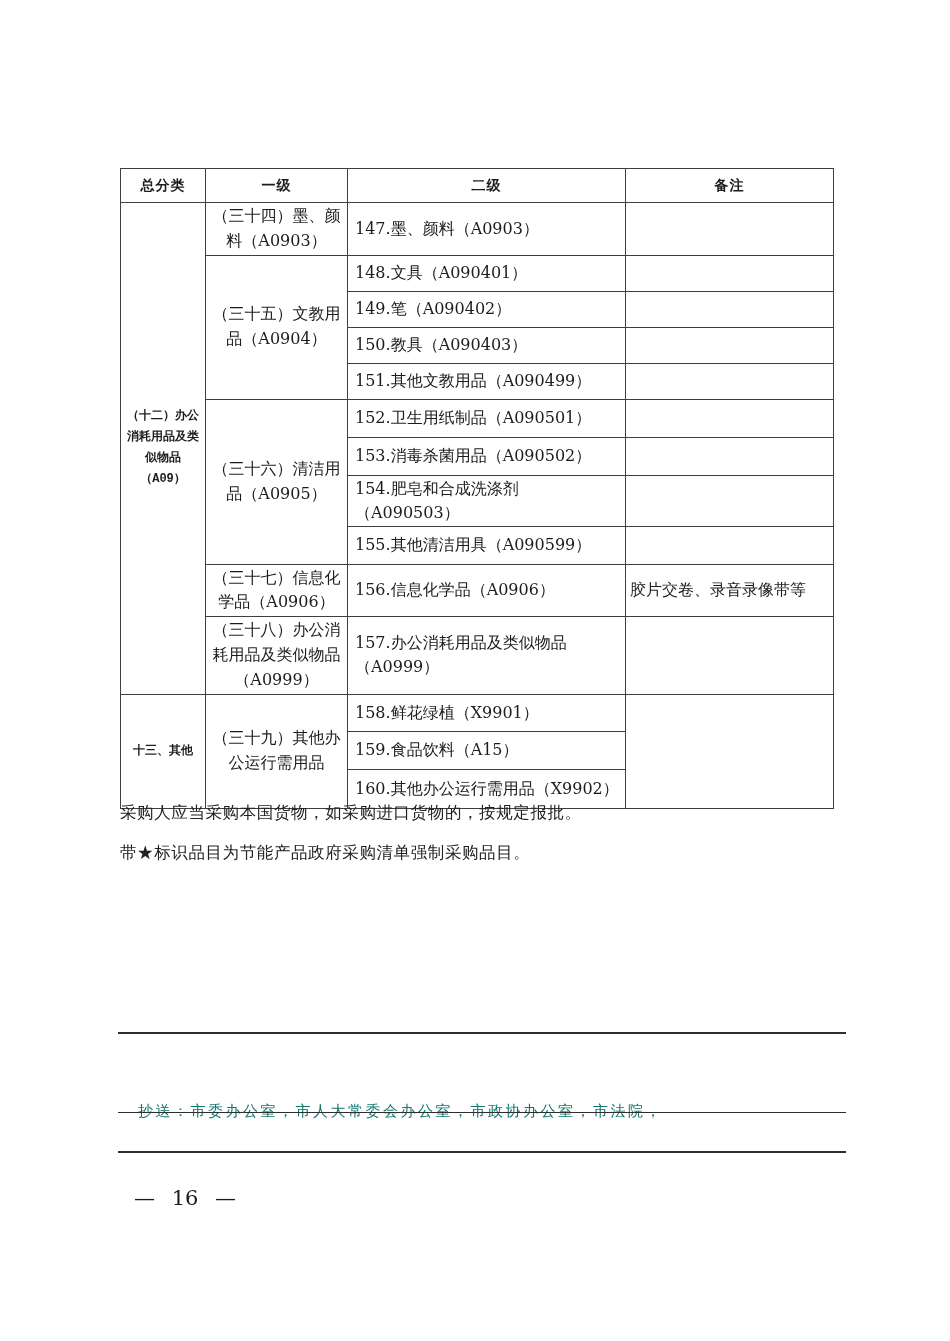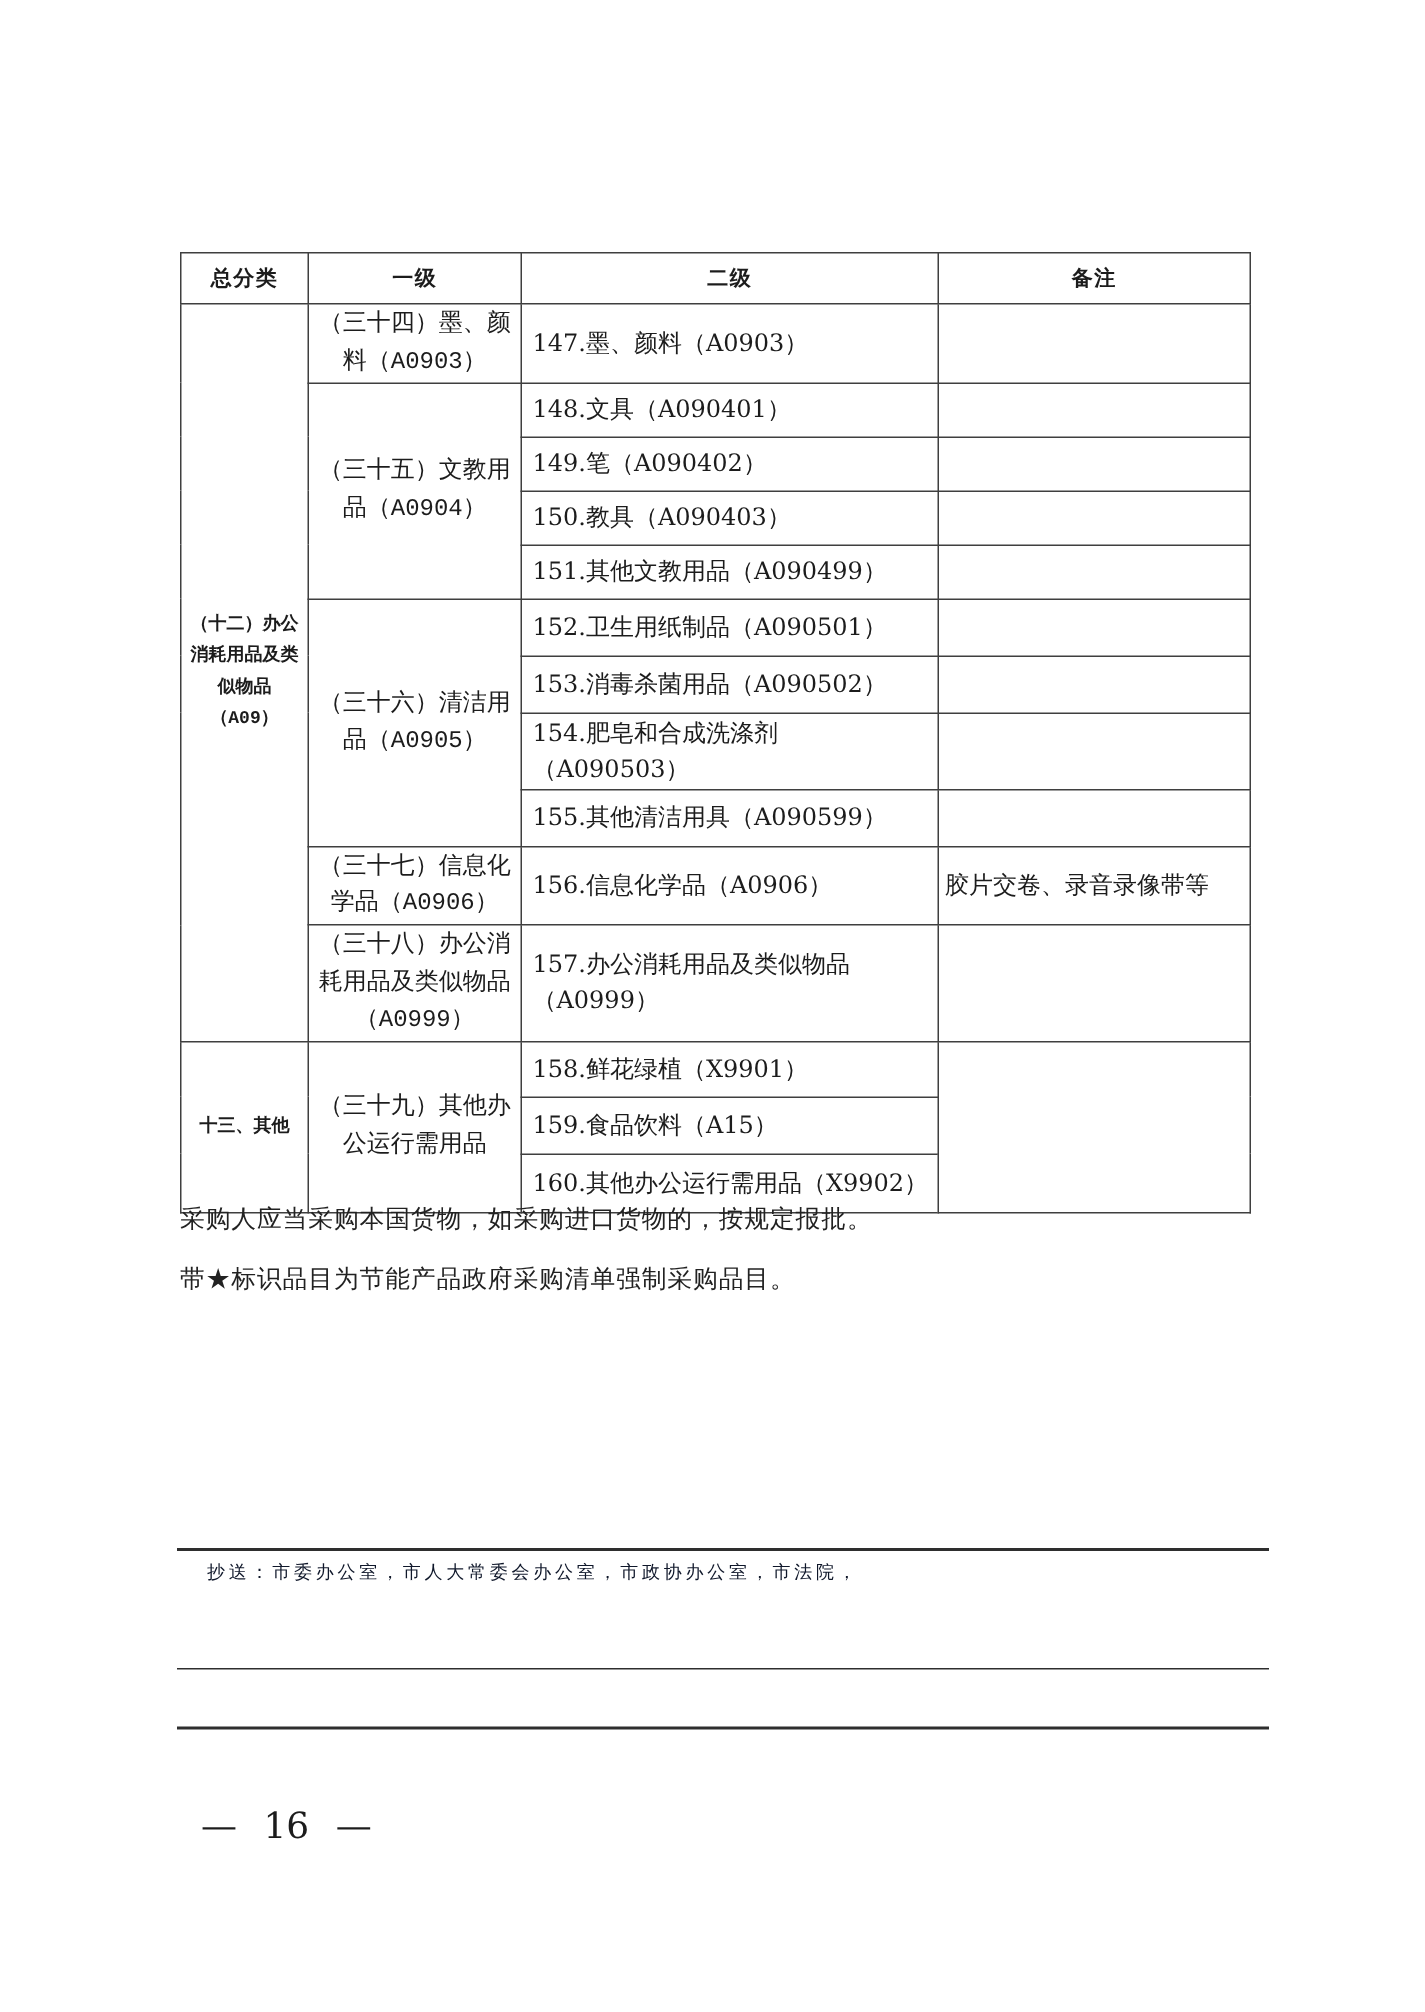--- a/index.html
+++ b/index.html
@@ -40,21 +40,21 @@
     letter-spacing: 1px;
   }
   td.total {
     font-family: Liberation Mono, monospace;
     font-weight: bold;
     text-align: center;
     font-size: 12px;
     line-height: 1.75;
   }
   td.total.nowrap { white-space: nowrap; padding: 1px 1px; }
-  td.primary { text-align: center; line-height: 1.55; font-family: Liberation Mono, monospace; }
+  td.primary { text-align: center; line-height: 1.55; }
   td.item { text-align: left; padding-left: 7px; }
   td.remark { text-align: left; padding-left: 4px; }
 
   tr.h49  { height: 49px; }
   tr.h36  { height: 36px; }
   tr.h38  { height: 38px; }
   tr.h51  { height: 51px; }
   tr.h70  { height: 70px; }
   tr.h37  { height: 37px; }
   tr.h39  { height: 39px; }
@@ -73,25 +73,25 @@
 
   
   .rule { position: absolute; left: 118px; width: 728px; background: #2e2e2e; }
   .rule1 { top: 1032px; height: 2px; }
   .rule2 { top: 1112px; height: 1px; }
   .rule3 { top: 1151px; height: 2px; }
 
   .cc-block {
     position: absolute;
     left: 138px;
-    top: 1029px;
+    top: 1092px;
     width: 700px;
-    font-size: 12px;
+    font-size: 15px;
     letter-spacing: 2.5px;
-    color: #0f172a;
+    color: #0f766e;
     line-height: 38px;
   }
   .cc-line2 { margin-left: 74px; }
 
   .issuer-row {
     position: absolute;
     left: 130px;
     top: 1119px;
     width: 692px;
     display: flex;
@@ -100,24 +100,23 @@
     font-size: 19.5px;
     color: #161616;
   }
   .issuer { letter-spacing: 2.5px; }
   .print-date { letter-spacing: 1px; }
 
   .page-num {
     position: absolute;
     left: 134px;
     top: 1186px;
-    font-size: 24px;
+    font-size: 21px;
     color: #1c1c1c;
     word-spacing: 10px;
-    margin-top: 17px;
   }
 </style>
 </head>
 <body>
 
 <div class="table-wrap">
   <table class="cat-table">
     <colgroup>
         <col class="c1">
         <col class="c2">

